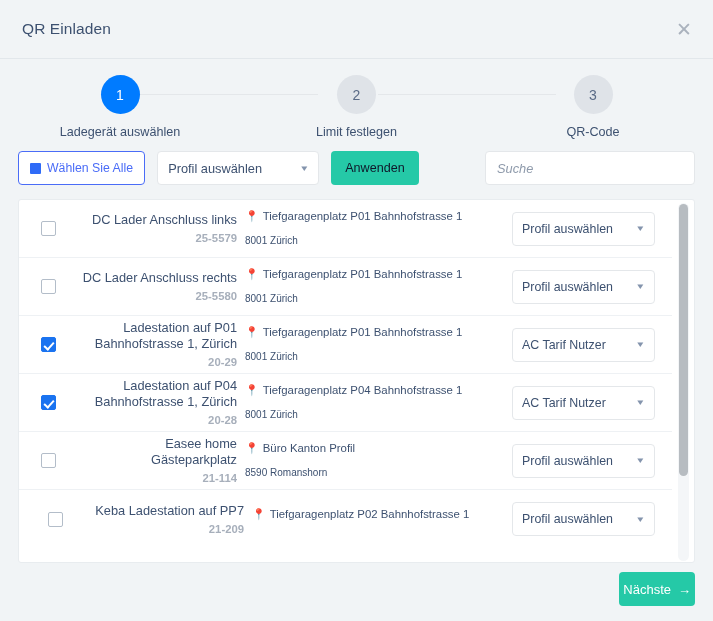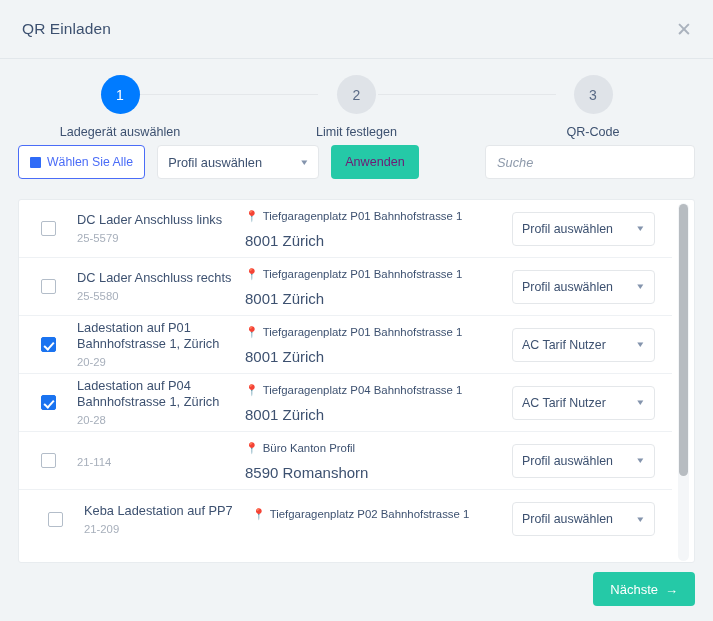--- a/index.html
+++ b/index.html
@@ -98,21 +98,21 @@
     z-index: 1;
   }
   .step-line.l1 { left: 140px; right: 395px; }
   .step-line.l2 { left: 378px; right: 157px; }
 
   
   .toolbar {
     flex: 0 0 auto;
     padding: 6px 18px 0 18px;
     display: flex;
-    align-items: flex-start;
+    align-items: center;
     height: 52px;
   }
   .select-all-btn {
     height: 34px;
     border: 1px solid #4a6cf7;
     border-radius: 4px;
     background: #ffffff;
     color: #4a6cf7;
     font-size: 12.3px;
     display: flex;
@@ -149,21 +149,21 @@
     color: #8494ad;
     font-size: 9px;
     line-height: 1;
     transform: scaleX(1.35);
     margin-right: 2px;
   }
   .apply-btn {
     margin-left: 12px;
     height: 34px;
     background: #25c9a7;
-    color: #701a75;
+    color: #0f172a;
     border: none;
     border-radius: 4px;
     font-size: 12.6px;
     padding: 0 14px;
     cursor: pointer;
     font-family: "Liberation Sans", sans-serif;
   }
   .search-box {
     margin-left: auto;
     width: 210px;
@@ -229,46 +229,48 @@
     left: 4.5px; top: 1.5px;
     width: 4px; height: 8px;
     border: solid #ffffff;
     border-width: 0 2px 2px 0;
     transform: rotate(42deg);
   }
   .cell-name {
     width: 168px;
     flex: 0 0 168px;
     padding-right: 8px;
+    text-align: right;
   }
   .name-title {
     font-size: 12.8px;
     color: #3d5170;
     line-height: 16px;
   }
   .name-id {
     font-size: 11.3px;
     color: #a7afbb;
     margin-top: 3px;
     line-height: 14px;
+    font-weight: bold;
   }
   .cell-addr {
     flex: 1 1 auto;
     padding-right: 8px;
   }
   .addr-line1 {
     font-size: 11.4px;
     color: #3d5170;
     line-height: 15px;
     display: flex;
     align-items: flex-start;
     gap: 4px;
   }
   .addr-line2 {
-    font-size: 15px;
+    font-size: 10px;
     color: #3d5170;
     line-height: 15px;
     margin-top: 9px;
   }
   .pin {
     color: #3d5170;
     font-size: 11px;
     line-height: 15px;
     flex: 0 0 auto;
   }
@@ -318,21 +320,21 @@
     justify-content: flex-end;
     padding: 0 18px 0 0;
   }
   .next-btn {
     background: #25c9a7;
     color: #ffffff;
     border: none;
     border-radius: 4px;
     height: 34px;
     font-size: 13px;
-    padding: 0 17px;
+    padding: 0 4px;
     cursor: pointer;
     display: flex;
     align-items: center;
     gap: 7px;
     font-family: "Liberation Sans", sans-serif;
     margin-top: -6px;
   }
 </style>
 </head>
 <body>
@@ -473,20 +475,21 @@
             <span class="chev">▾</span>
           </div>
         </div>
       </div>
 
       <div class="row">
         <div class="cell-check">
           <span class="cbox"></span>
         </div>
         <div class="cell-name">
+          <div class="name-title">Easee home Gästeparkplatz</div>
           <div class="name-id">21-114</div>
         </div>
         <div class="cell-addr">
           <div class="addr-line1">
             <span class="pin">📍</span>
             <span>Büro Kanton Profil</span>
           </div>
           <div class="addr-line2">8590 Romanshorn</div>
         </div>
         <div class="cell-profile">

